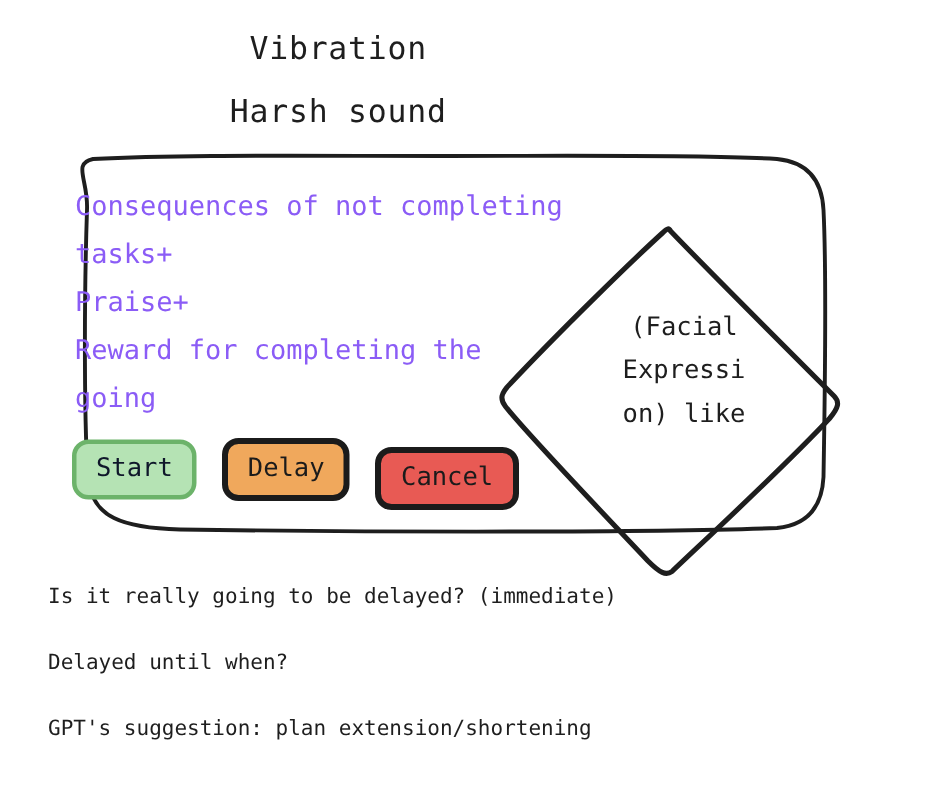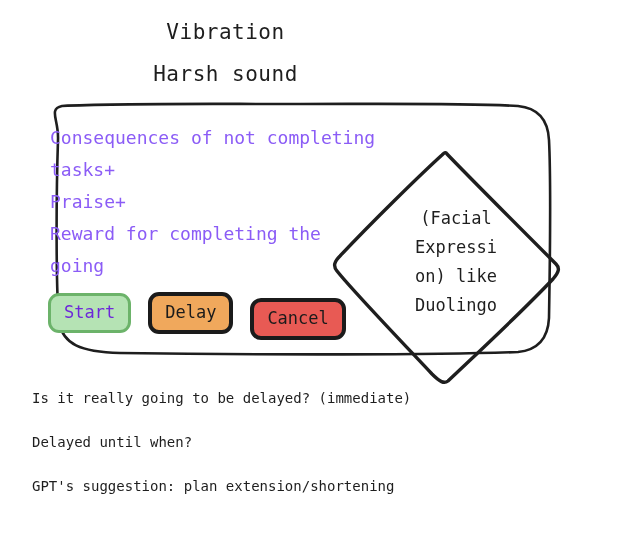--- a/index.html
+++ b/index.html
@@ -75,21 +75,21 @@
     border-width: 3px;
     background: transparent;
     cursor: pointer;
     line-height: 1.1;
     white-space: nowrap;
     box-sizing: border-box;
   }
   .sk-btn-start {
     background: #b5e3b4;
     border-color: #6cb36a;
-    color: #6d28d9;
+    color: #0f172a;
   }
   .sk-btn-delay {
     background: #f0a85c;
     border-color: #1b1b1b;
     color: #1b1b1b;
     border-width: 4px;
   }
   .sk-btn-cancel {
     background: #e85a54;
     border-color: #1b1b1b;
@@ -167,20 +167,19 @@
   <div class="button-row">
     <button class="sk-btn sk-btn-start">Start</button>
     <button class="sk-btn sk-btn-delay">Delay</button>
     <button class="sk-btn sk-btn-cancel">Cancel</button>
   </div>
 
   <div class="diamond-text">
     <div class="diamond-line">(Facial</div>
     <div class="diamond-line">Expressi</div>
     <div class="diamond-line">on) like</div>
-    <div class="diamond-line">Duolingo</div>
   </div>
 
   <div class="note" id="note-0">Is it really going to be delayed? (immediate)</div>
   <div class="note" id="note-1">Delayed until when?</div>
   <div class="note" id="note-2">GPT's suggestion: plan extension/shortening</div>
 
 </div>
 
 </body></html>

